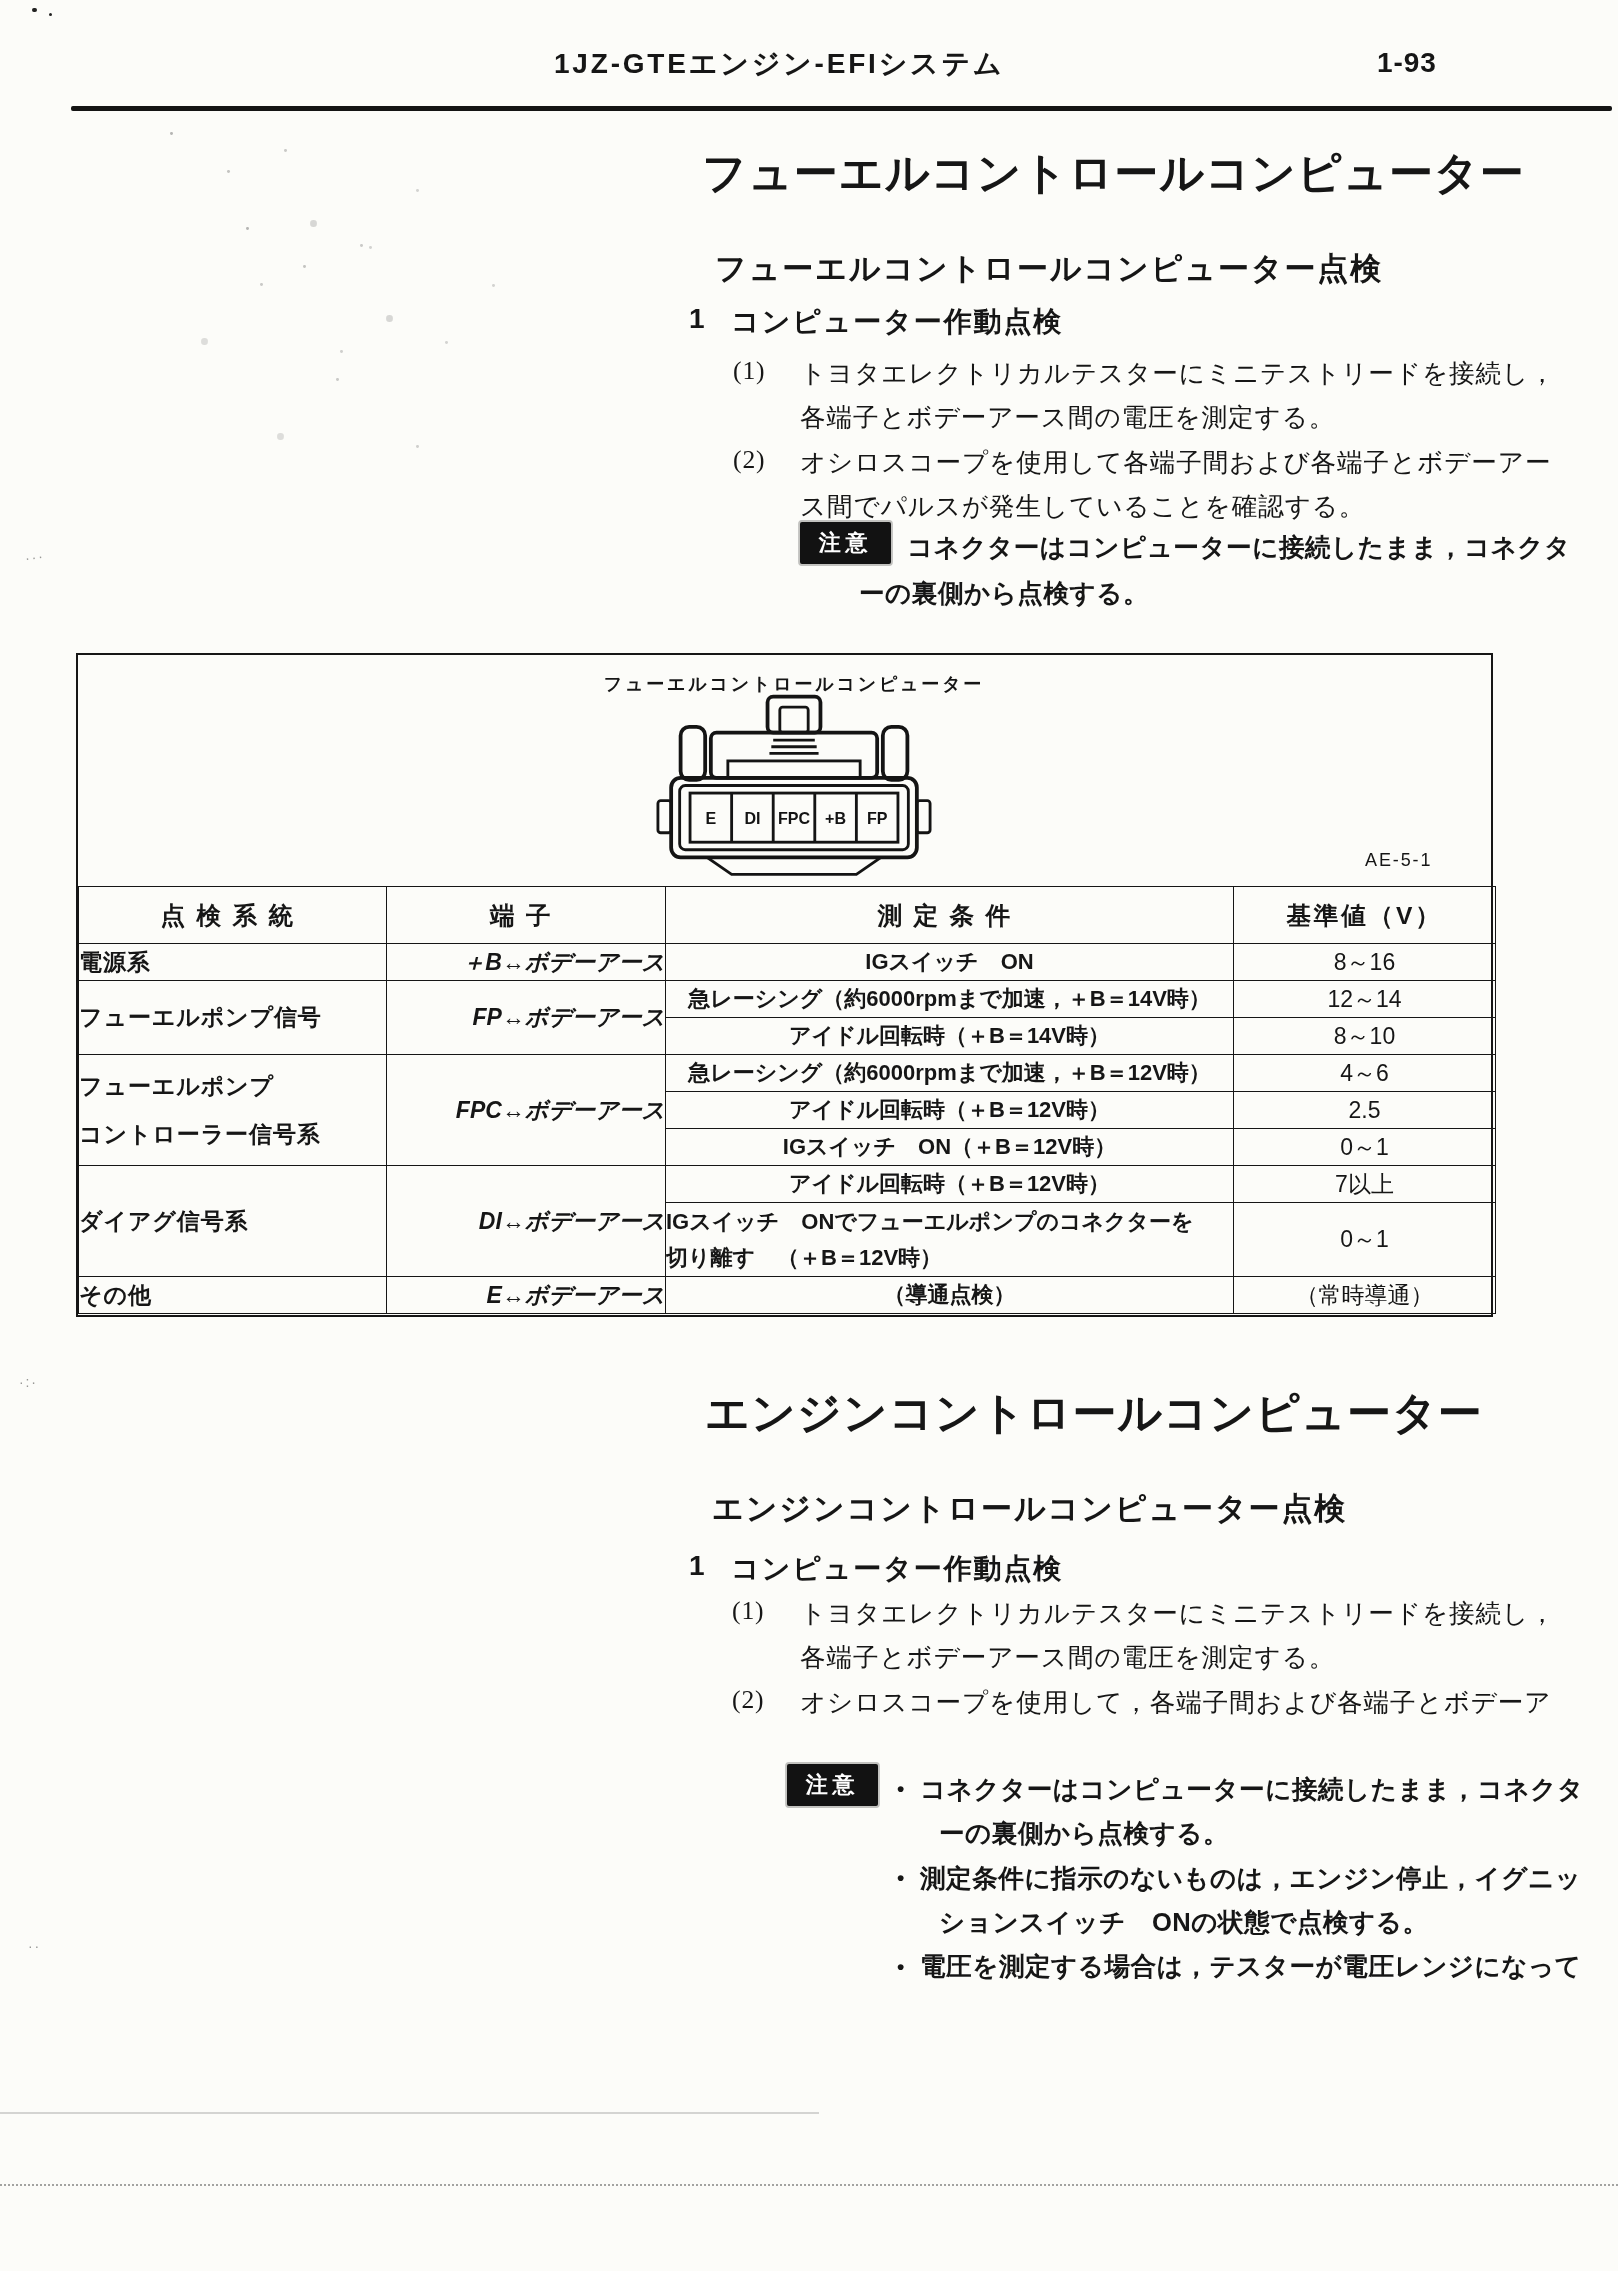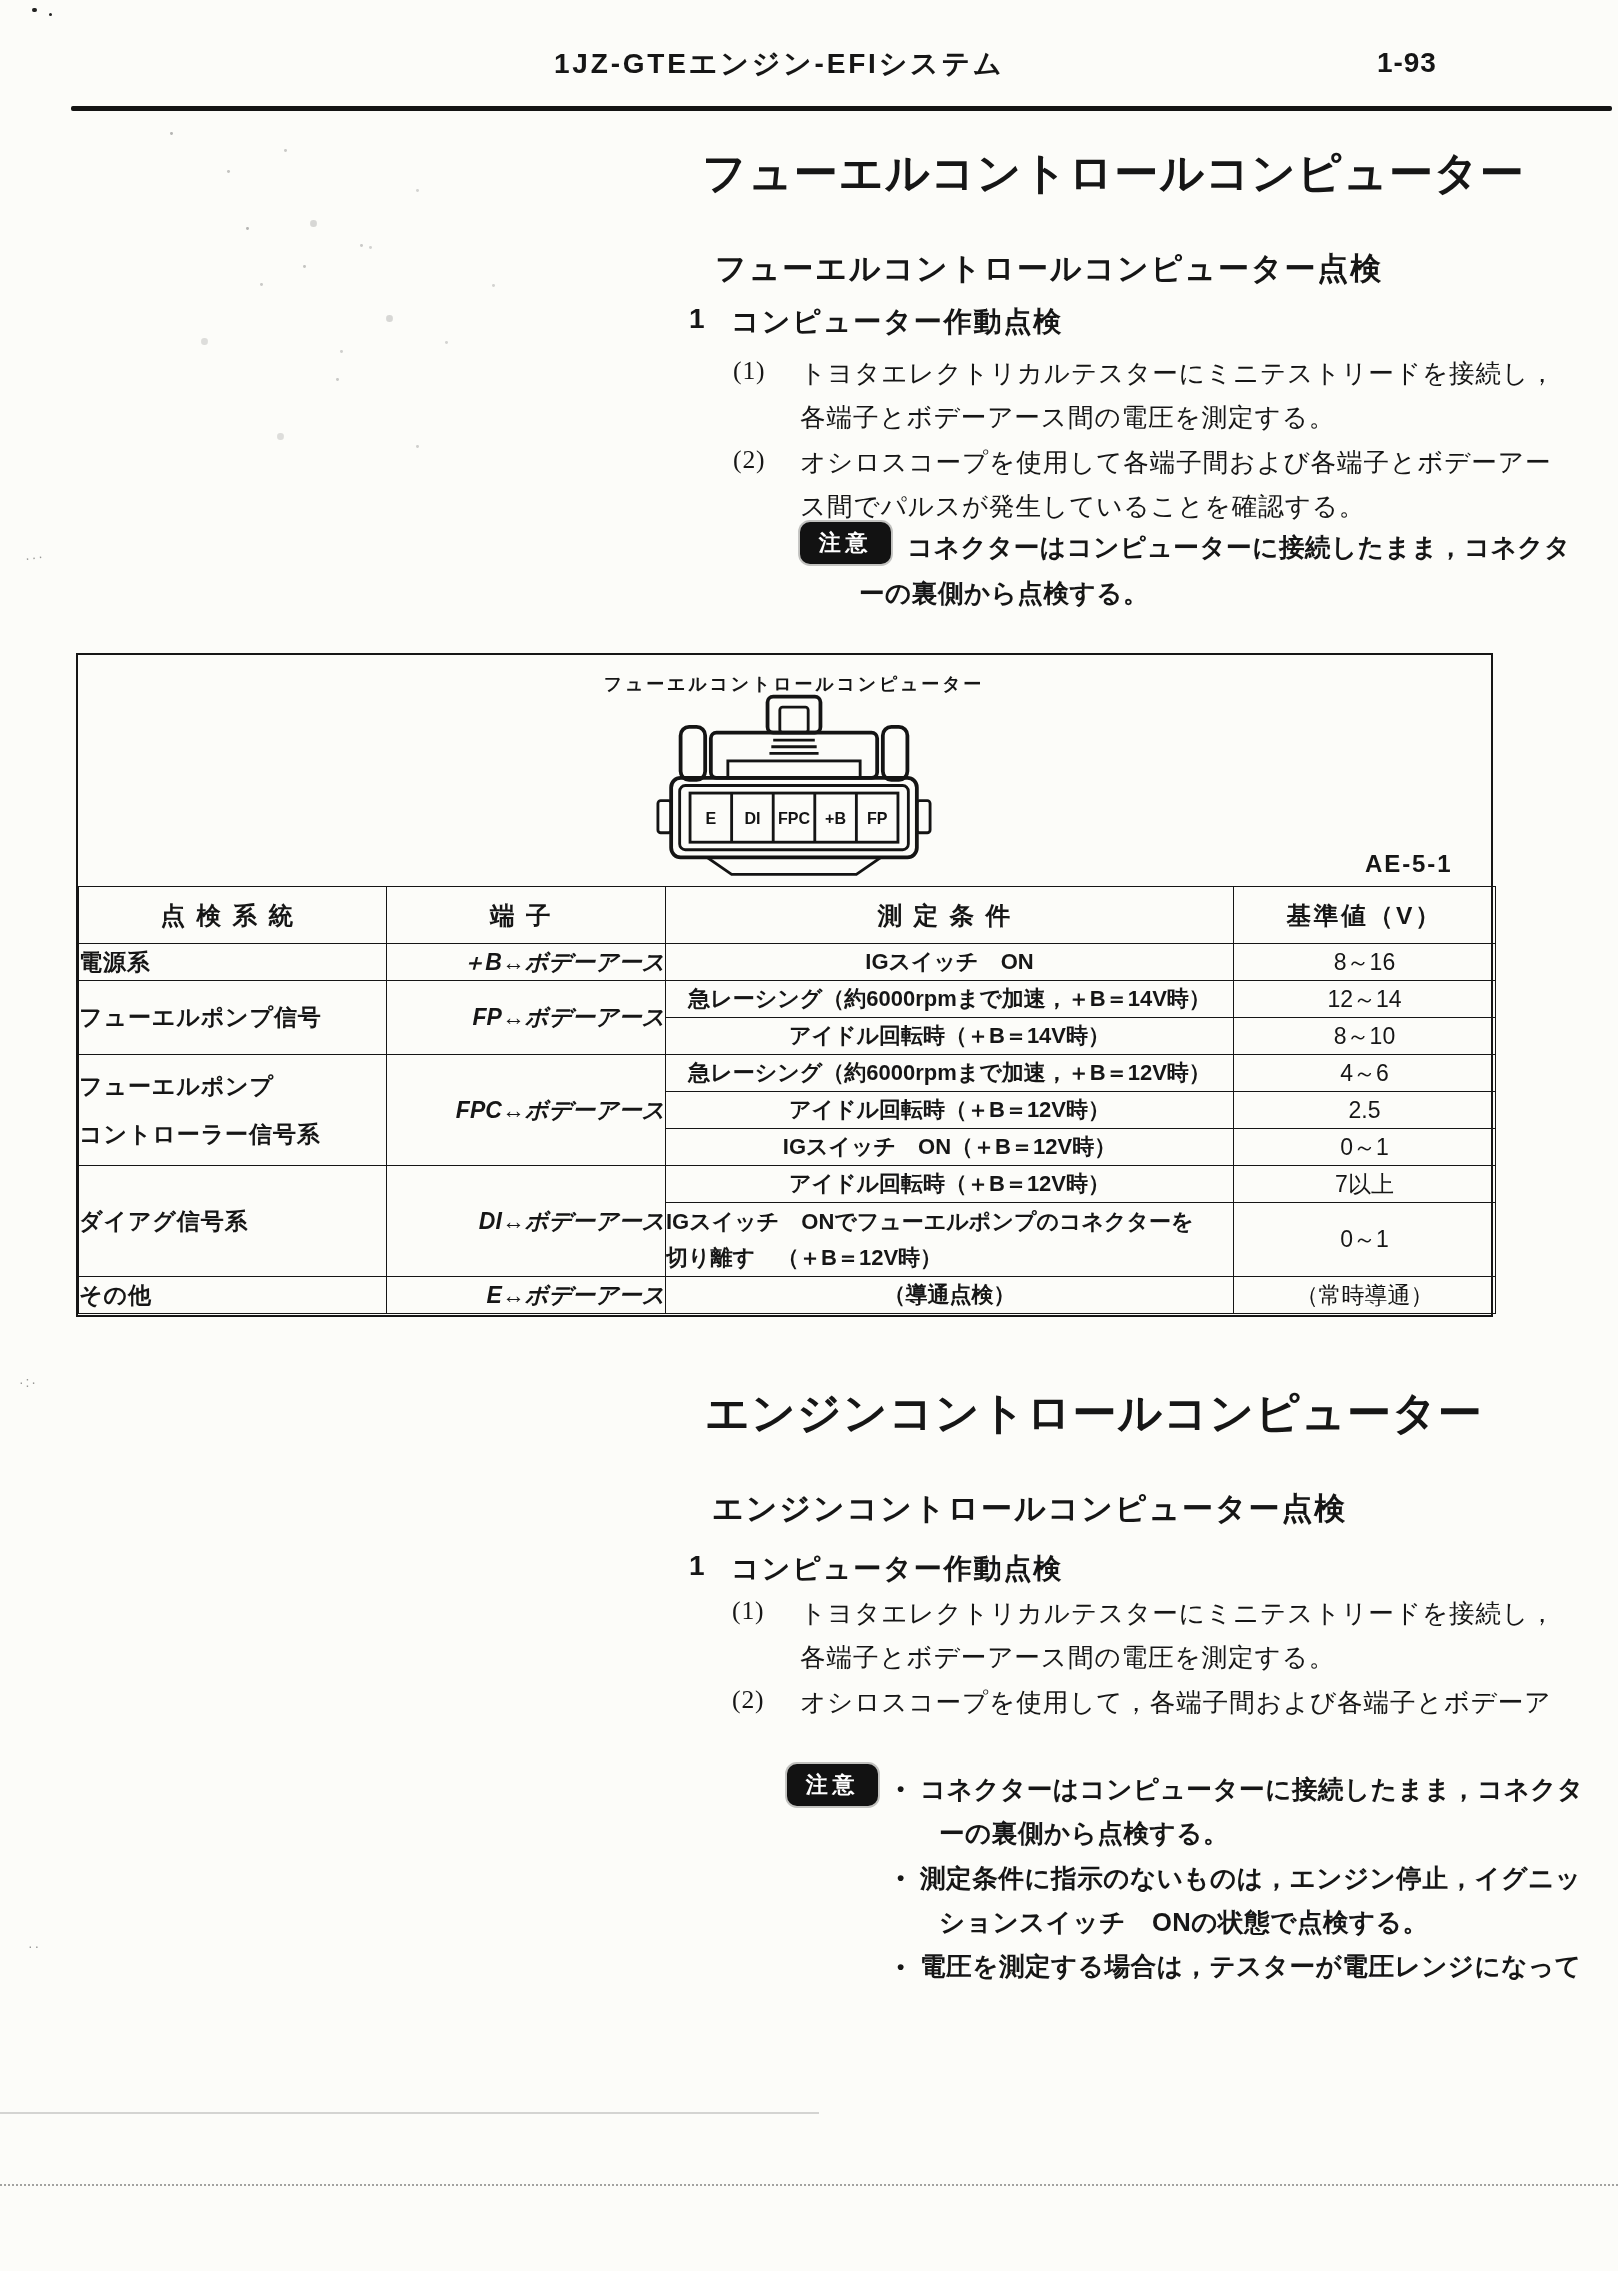--- a/index.html
+++ b/index.html
@@ -16,30 +16,30 @@
   .page-number{font-size:28px;font-weight:700;letter-spacing:0.9px;}
   .header-rule{height:4.7px;background:#141414;border-radius:1.9px;}
 
   .big-title{font-size:44px;font-weight:800;letter-spacing:0.9px;}
   .sub-title{font-size:31px;font-weight:700;letter-spacing:1.9px;}
   .step-heading{font-size:28px;font-weight:700;letter-spacing:1.9px;display:flex;gap:24.6px;}
   .body-line{font-size:25.6px;letter-spacing:0.9px;}
   .note-line{font-size:25.6px;font-weight:700;letter-spacing:0.5px;}
   .bullet{font-size:21px;font-weight:700;}
   .badge{
-    background:#121212;color:#ffffff;border-radius:10px;
+    background:#121212;color:#ffffff;border-radius:2px;
     width:91px;height:42px;font-size:22px;font-weight:700;letter-spacing:4.7px;
     display:flex;align-items:center;justify-content:center;
     box-shadow:0 0 0 1.9px rgba(20,20,20,.25);
   }
 
   .fig-box{border:2.8px solid #161616;box-sizing:border-box;background:#fcfcf9;}
   .diagram-area{position:relative;height:231px;}
   .fig-caption{font-size:18px;font-weight:600;letter-spacing:2.8px;text-align:center;}
-  .fig-code{font-size:24px;font-weight:700;letter-spacing:1.9px;}
+  .fig-code{font-size:18px;font-weight:400;letter-spacing:1.9px;}
   .connector-svg{stroke:#141414;fill:none;}
   .connector-svg text{fill:#141414;stroke:none;font-family:"Liberation Sans","DejaVu Sans",sans-serif;font-weight:700;font-size:17px;text-anchor:middle;}
 
   .spec-table{border-collapse:collapse;width:100%;table-layout:fixed;}
   .spec-table th,.spec-table td{border:1.9px solid #161616;padding:0;overflow:hidden;}
   .spec-table th{font-size:24.6px;font-weight:700;letter-spacing:11.4px;text-align:center;}
   .spec-table th.th-val{letter-spacing:2.8px;}
   .sys{text-align:left;padding-left:13.2px;font-size:23px;font-weight:600;letter-spacing:0.9px;}
   .sys-line{display:block;line-height:2.1;}
   .term{text-align:right;font-size:23px;font-weight:600;font-style:italic;}

